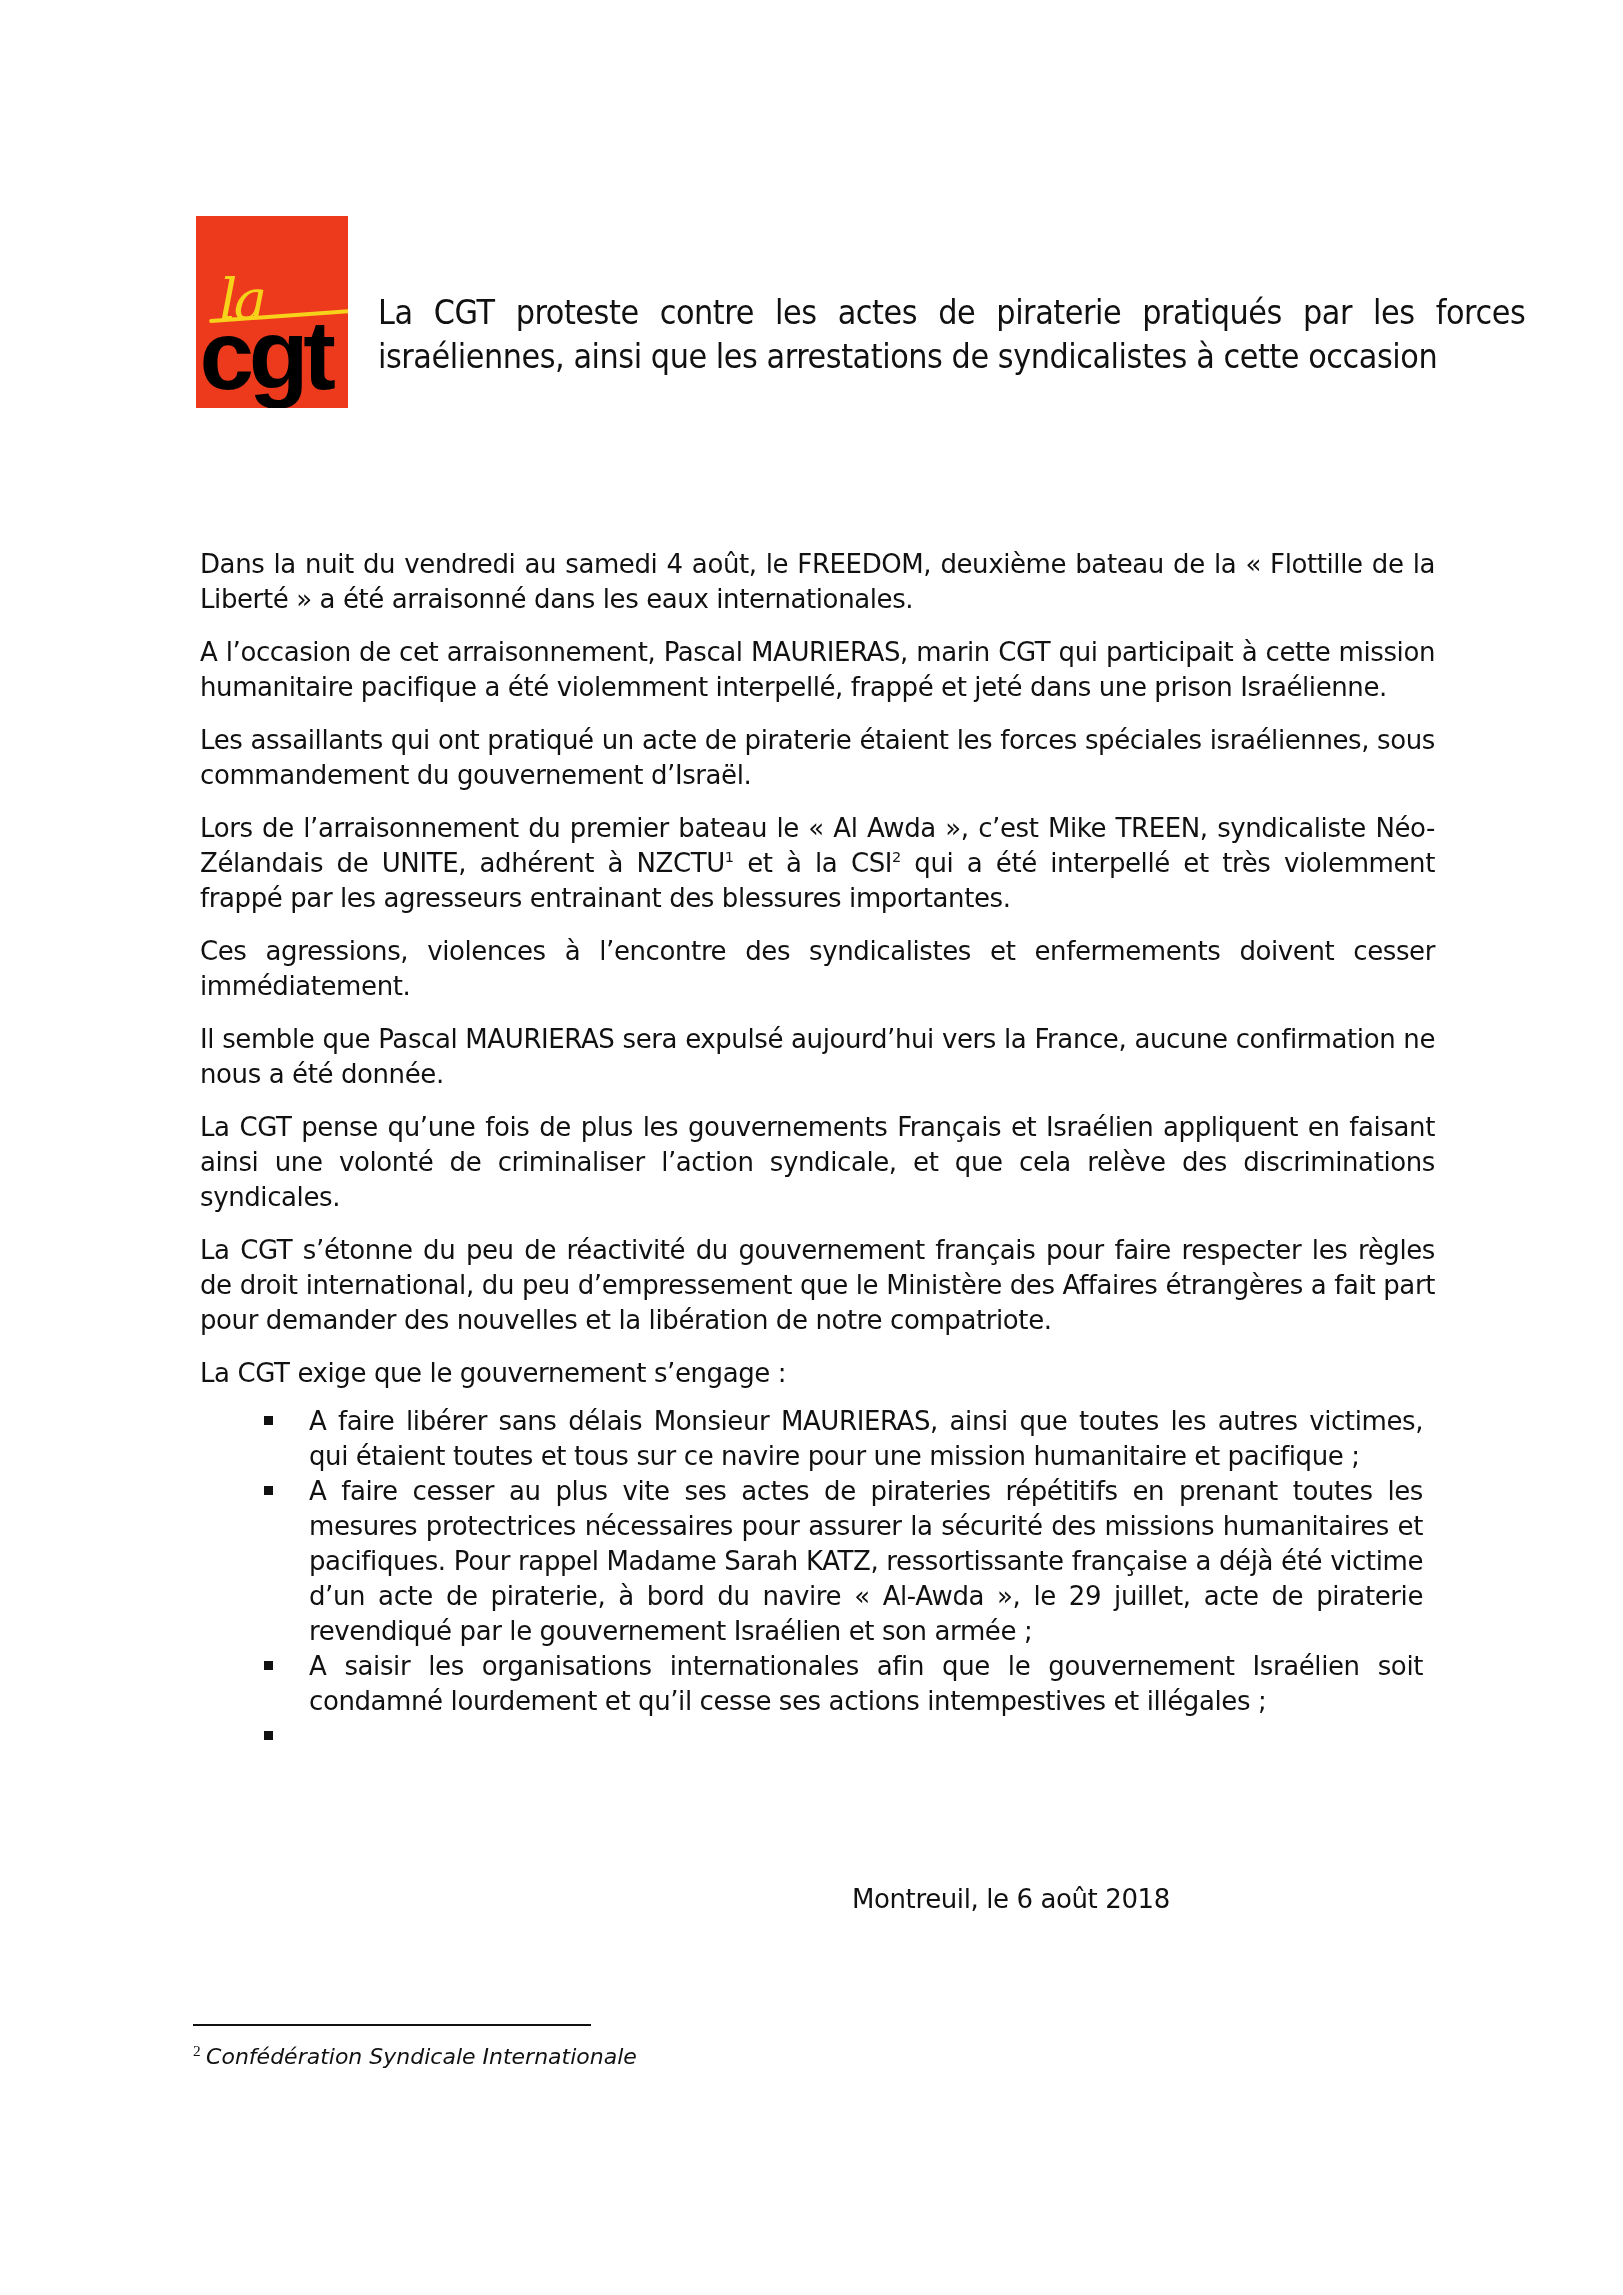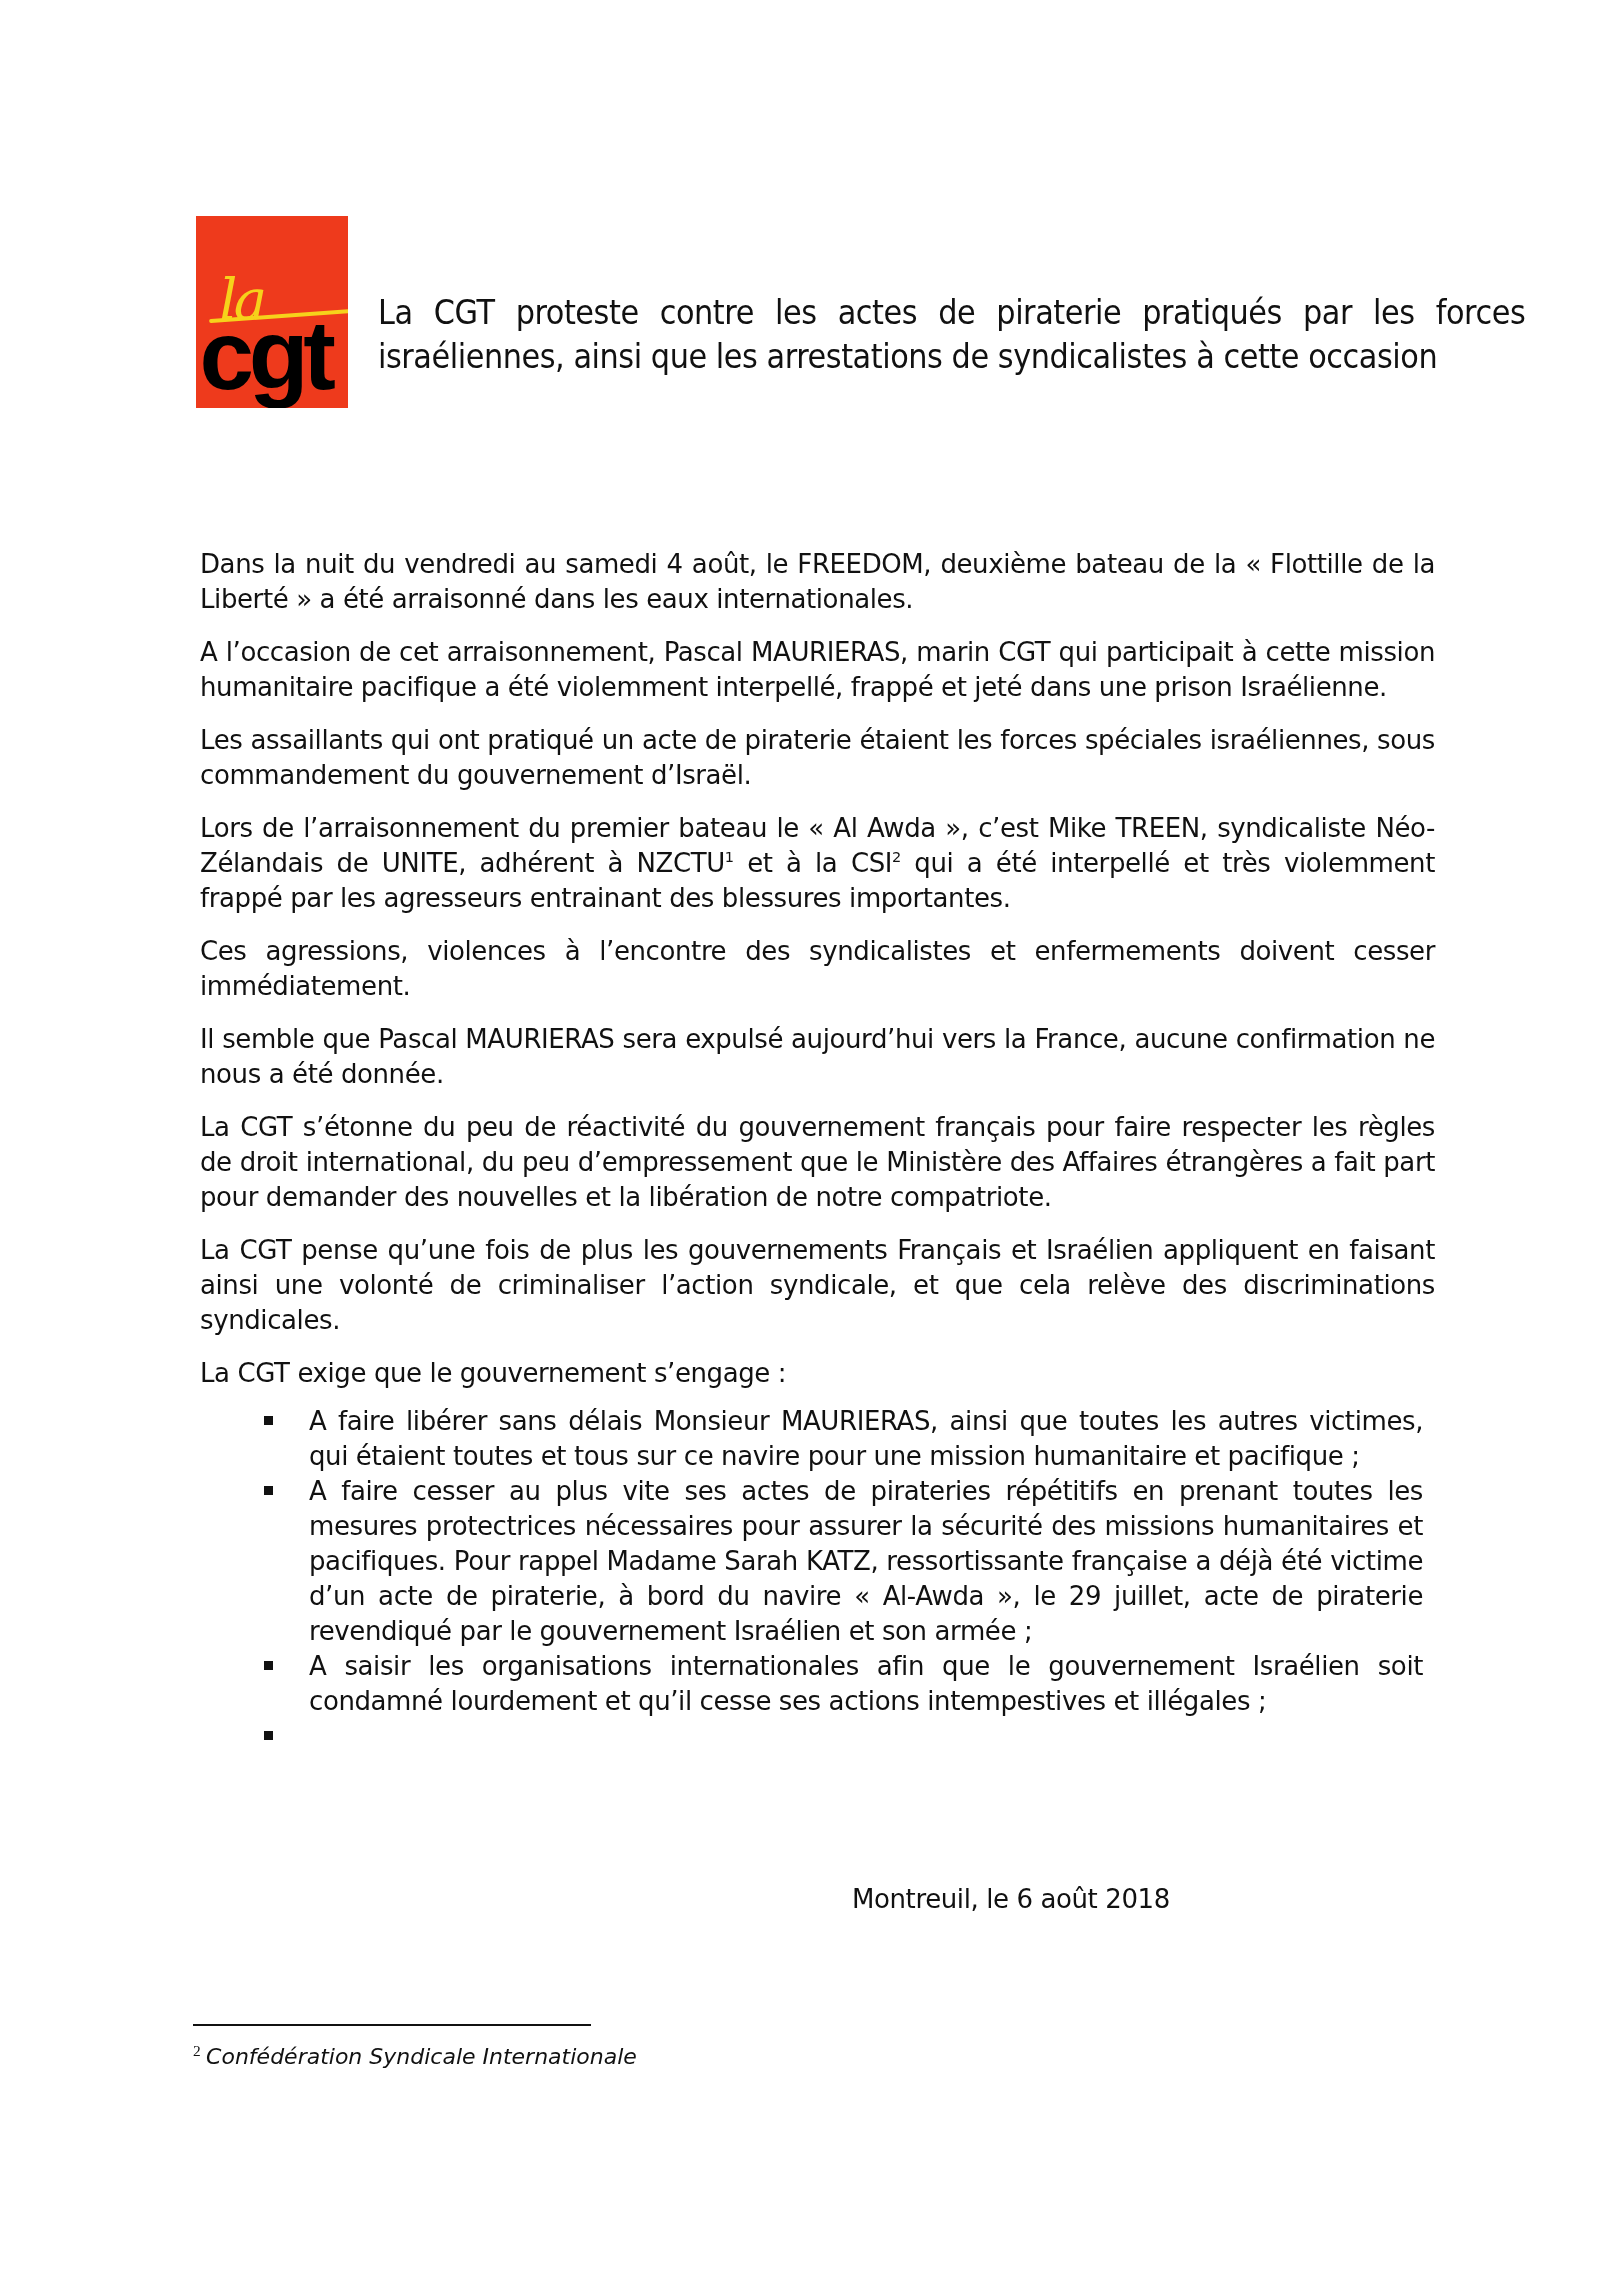--- a/index.html
+++ b/index.html
@@ -43,22 +43,22 @@
 
 <div class="title">La CGT proteste contre les actes de piraterie pratiqués par les forces israéliennes, ainsi que les arrestations de syndicalistes à cette occasion</div>
 
 <div class="body">
   <p class="para">Dans la nuit du vendredi au samedi 4 août, le FREEDOM, deuxième bateau de la « Flottille de la Liberté » a été arraisonné dans les eaux internationales.</p>
   <p class="para">A l’occasion de cet arraisonnement, Pascal MAURIERAS, marin CGT qui participait à cette mission humanitaire pacifique a été violemment interpellé, frappé et jeté dans une prison Israélienne.</p>
   <p class="para">Les assaillants qui ont pratiqué un acte de piraterie étaient les forces spéciales israéliennes, sous commandement du gouvernement d’Israël.</p>
   <p class="para"><span>Lors de l’arraisonnement du premier bateau le « Al Awda », c’est Mike TREEN, syndicaliste Néo-Zélandais de UNITE, adhérent à NZCTU</span><sup>1</sup><span> et à la CSI</span><sup>2</sup><span> qui a été interpellé et très violemment frappé par les agresseurs entrainant des blessures importantes.</span></p>
   <p class="para">Ces agressions, violences à l’encontre des syndicalistes et enfermements doivent cesser immédiatement.</p>
   <p class="para">Il semble que Pascal MAURIERAS sera expulsé aujourd’hui vers la France, aucune confirmation ne nous a été donnée.</p>
+  <p class="para">La CGT pense qu’une fois de plus les gouvernements Français et Israélien appliquent en faisant ainsi une volonté de criminaliser l’action syndicale, et que cela relève des discriminations syndicales.</p>
   <p class="para">La CGT s’étonne du peu de réactivité du gouvernement français pour faire respecter les règles de droit international, du peu d’empressement que le Ministère des Affaires étrangères a fait part pour demander des nouvelles et la libération de notre compatriote.</p>
-  <p class="para">La CGT pense qu’une fois de plus les gouvernements Français et Israélien appliquent en faisant ainsi une volonté de criminaliser l’action syndicale, et que cela relève des discriminations syndicales.</p>
   <p class="para bold">La CGT exige que le gouvernement s’engage :</p>
   <ul class="demands">
     <li><span class="bullet"></span><span>A faire libérer sans délais Monsieur MAURIERAS, ainsi que toutes les autres victimes, qui étaient toutes et tous sur ce navire pour une mission humanitaire et pacifique ;</span></li>
     <li><span class="bullet"></span><span>A faire cesser au plus vite ses actes de pirateries répétitifs en prenant toutes les mesures protectrices nécessaires pour assurer la sécurité des missions humanitaires et pacifiques. Pour rappel Madame Sarah KATZ, ressortissante française a déjà été victime d’un acte de piraterie, à bord du navire « Al-Awda », le 29 juillet, acte de piraterie revendiqué par le gouvernement Israélien et son armée ;</span></li>
     <li><span class="bullet"></span><span>A saisir les organisations internationales afin que le gouvernement Israélien soit condamné lourdement et qu’il cesse ses actions intempestives et illégales ;</span></li>
     <li><span class="bullet"></span></li>
   </ul>
 </div>
 
 <div class="signoff">Montreuil, le 6 août 2018</div>

